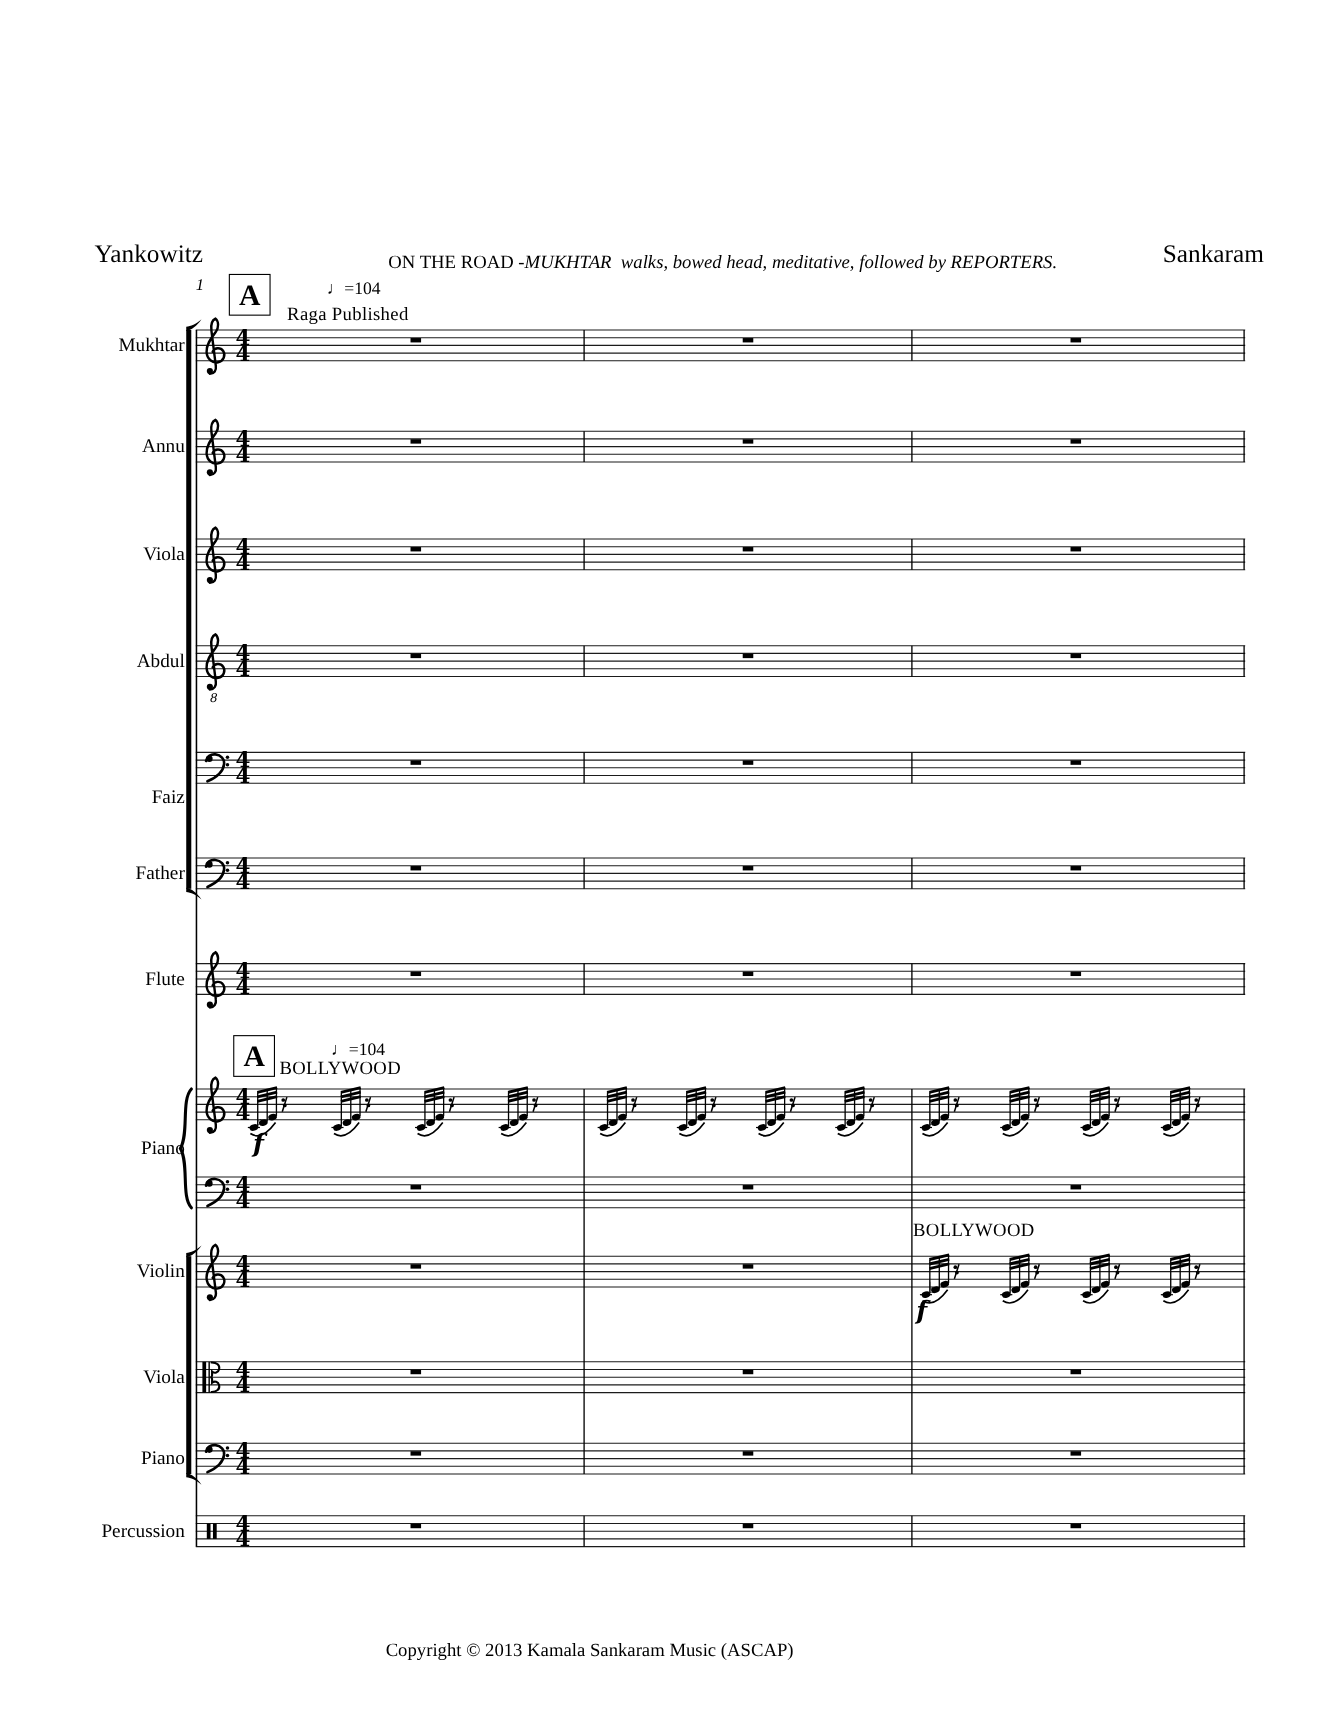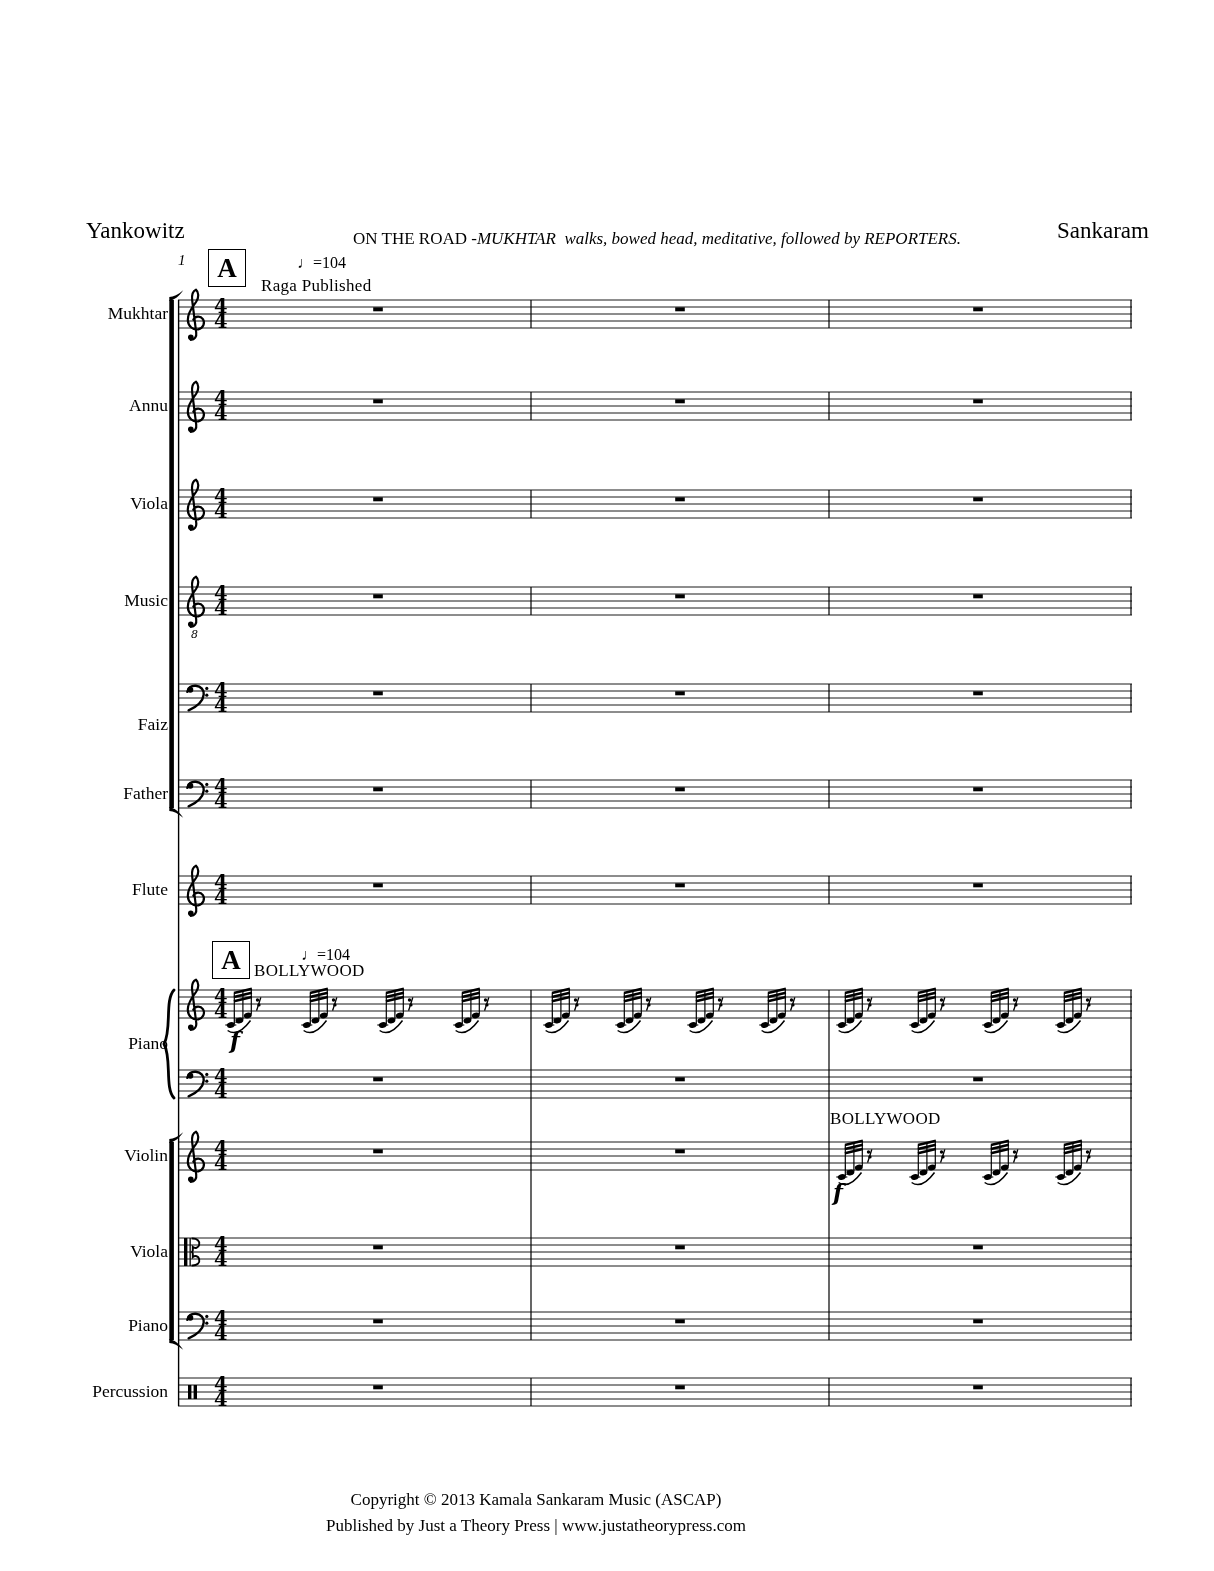--- a/index.html
+++ b/index.html
@@ -273,25 +273,24 @@
   <div class="abs tempo" style="top:946px;left:261px">♩=104</div>
   <div class="abs stylelabel" style="top:961px;left:254px">BOLLYWOOD</div>
   <div class="abs stylelabel" style="top:1109px;left:830px">BOLLYWOOD</div>
 
   <div class="abs dyn" style="top:1026px;left:230px">f</div>
   <div class="abs dyn" style="top:1178px;left:833px">f</div>
 
   <div class="abs instlabel" style="top:303px">Mukhtar</div>
   <div class="abs instlabel" style="top:395px">Annu</div>
   <div class="abs instlabel" style="top:493px">Viola</div>
-  <div class="abs instlabel" style="top:590px">Music</div>
+  <div class="abs instlabel" style="top:590px">Abdul</div>
   <div class="abs instlabel" style="top:714px">Faiz</div>
   <div class="abs instlabel" style="top:783px">Father</div>
   <div class="abs instlabel" style="top:879px">Flute</div>
   <div class="abs instlabel" style="top:1033px">Piano</div>
   <div class="abs instlabel" style="top:1145px">Violin</div>
   <div class="abs instlabel" style="top:1241px">Viola</div>
   <div class="abs instlabel" style="top:1315px">Piano</div>
   <div class="abs instlabel" style="top:1381px">Percussion</div>
 
   <div class="abs footer" style="top:1490px">Copyright © 2013 Kamala Sankaram Music (ASCAP)</div>
-  <div class="abs footer" style="top:1516px">Published by Just a Theory Press | www.justatheorypress.com</div>
 </div>
 
 </body></html>

